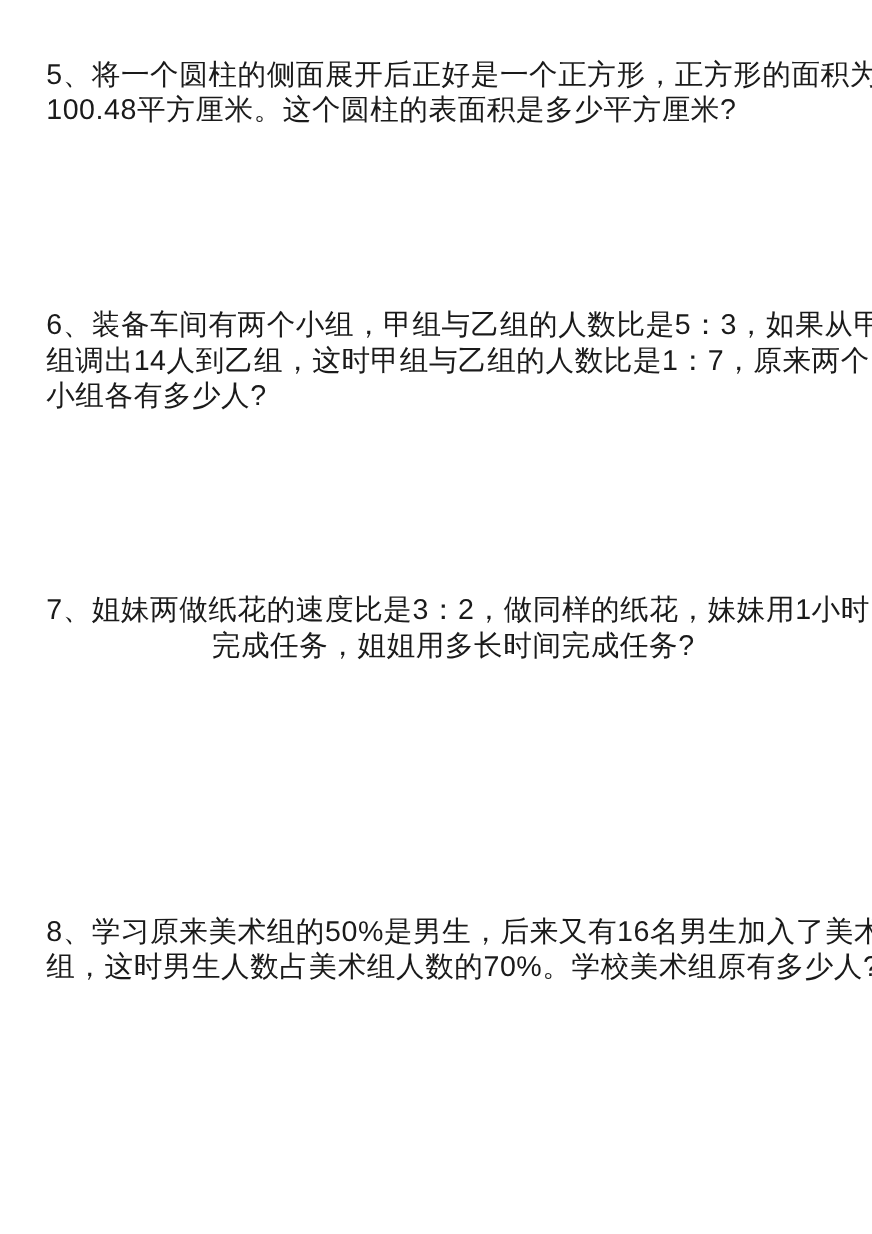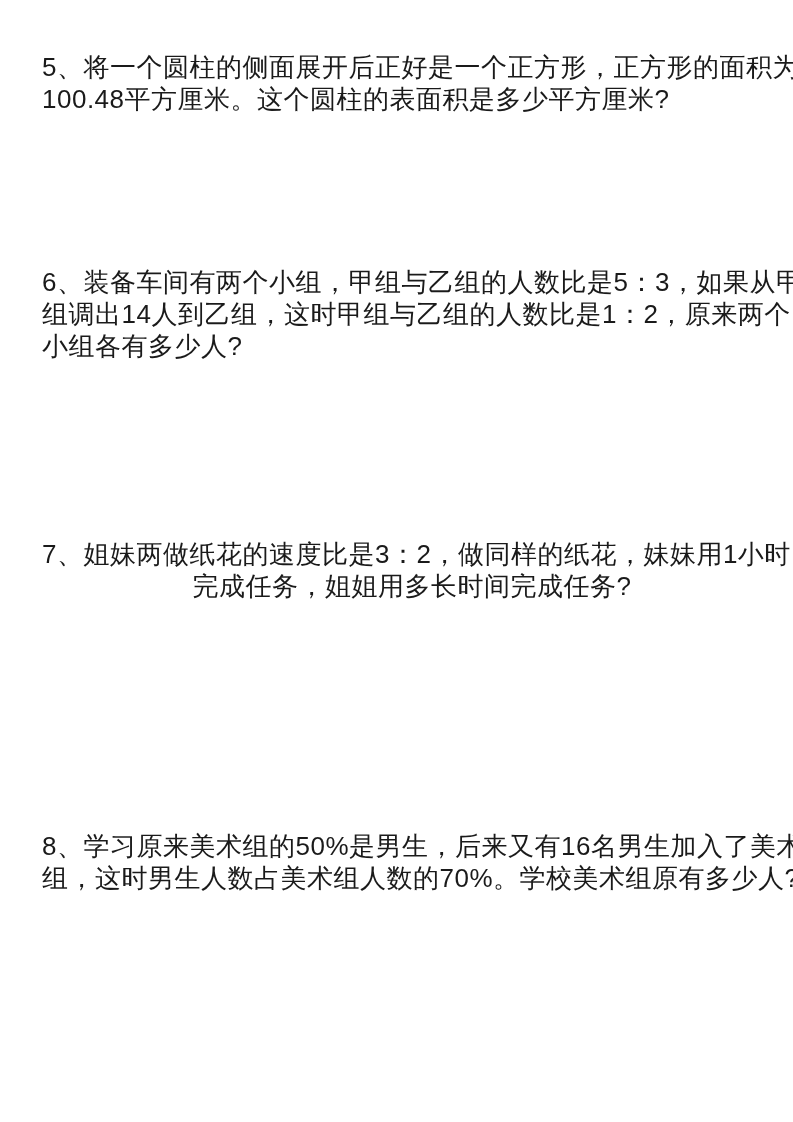--- a/index.html
+++ b/index.html
@@ -23,37 +23,37 @@
     font-size: 26px;
     line-height: 32px;
     font-weight: 500;
     letter-spacing: 0.5px;
   }
   .problem .line {
     white-space: nowrap;
     height: 32px;
   }
   .p5 { top: 51px; }
-  .p6 { top: 266px; }
+  .p6 { top: 279px; }
   .p7 { top: 538px; text-align: center; }
   .p8 { top: 794px; margin-top: 36px; }
 </style>
 </head>
 <body>
 
 <div class="page">
 
   <div class="problem p5">
     <div class="line">5、将一个圆柱的侧面展开后正好是一个正方形，正方形的面积为</div>
     <div class="line">100.48平方厘米。这个圆柱的表面积是多少平方厘米?</div>
   </div>
 
   <div class="problem p6">
     <div class="line">6、装备车间有两个小组，甲组与乙组的人数比是5：3，如果从甲</div>
-    <div class="line">组调出14人到乙组，这时甲组与乙组的人数比是1：2，原来两个</div>
+    <div class="line">组调出14人到乙组，这时甲组与乙组的人数比是1：7，原来两个</div>
     <div class="line">小组各有多少人?</div>
   </div>
 
   <div class="problem p7">
     <div class="line">7、姐妹两做纸花的速度比是3：2，做同样的纸花，妹妹用1小时</div>
     <div class="line">完成任务，姐姐用多长时间完成任务?</div>
   </div>
 
   <div class="problem p8">
     <div class="line">8、学习原来美术组的50%是男生，后来又有16名男生加入了美术</div>

